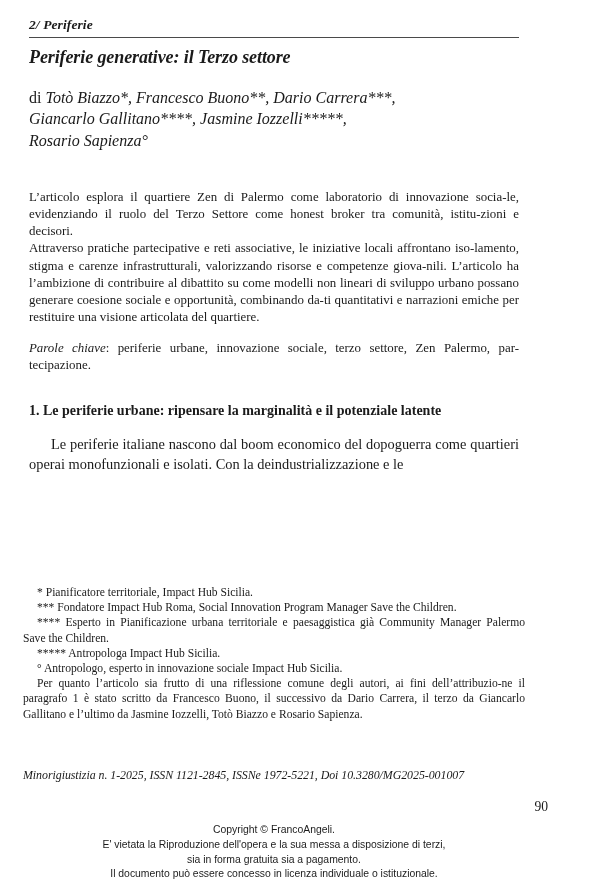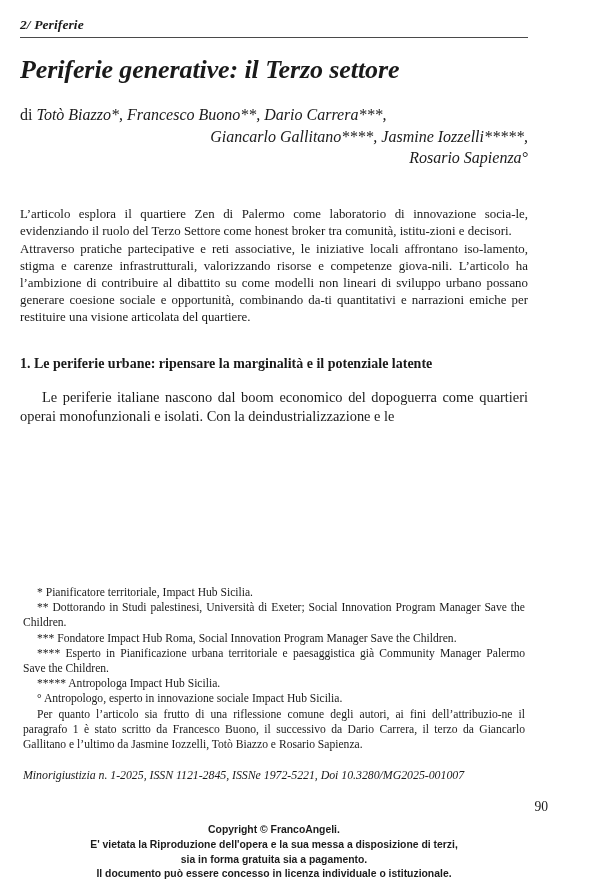--- a/index.html
+++ b/index.html
@@ -12,57 +12,57 @@
     height: 890px;
     font-family: "Liberation Serif", "DejaVu Serif", serif;
     color: #1a1a1a;
     -webkit-font-smoothing: antialiased;
   }
   .page {
     position: relative;
     width: 548px;
     height: 890px;
     box-sizing: border-box;
-    padding: 0 20px;
+    padding: 0 29px;
   }
 
   
   .runhead {
     padding-top: 17px;
     font-size: 13.5px;
     font-weight: bold;
     font-style: italic;
     letter-spacing: 0.1px;
   }
   .runhead-rule {
     margin-top: 4px;
     height: 0;
     border: 0;
     border-top: 1.6px solid #4a4a4a;
     width: 100%;
   }
 
   
   .title {
-    margin-top: 15px;
-    font-size: 26px;
+    margin-top: 8px;
+    font-size: 18px;
     font-style: italic;
     line-height: 1.28;
     letter-spacing: -0.1px;
   }
   .title-line { display: block; white-space: nowrap; }
 
   
   .byline {
     margin-top: 18px;
     font-size: 16px;
     line-height: 1.33;
   }
   .byline-line { display: block; white-space: nowrap; }
-  .byline .authors { font-style: italic; text-align: right; }
+  .byline .authors { font-style: italic; }
 
   
   .abstract {
     margin-top: 38px;
     font-size: 12.9px;
     line-height: 1.335;
     text-align: justify;
     hyphens: manual;
   }
   .abstract p { margin: 0; }
@@ -135,21 +135,20 @@
   .copyright {
     position: absolute;
     left: 0;
     right: 0;
     top: 823px;
     text-align: center;
     font-family: "Liberation Sans", "DejaVu Sans", sans-serif;
     font-size: 10.4px;
     line-height: 1.42;
     color: #1c1c1c;
-    font-weight: bold;
   }
   .copyright div { white-space: nowrap; }
 </style>
 </head>
 <body>
 
 <div class="page">
 
   <div class="runhead">2/ Periferie</div>
   <hr class="runhead-rule">
@@ -162,28 +161,28 @@
     <span class="byline-line"><span>di </span><span class="authors">Totò Biazzo*, Francesco Buono**, Dario Carrera***,</span></span>
     <span class="byline-line authors">Giancarlo Gallitano****, Jasmine Iozzelli*****,</span>
     <span class="byline-line authors">Rosario Sapienza°</span>
   </div>
 
   <div class="abstract">
     <p>L’articolo esplora il quartiere Zen di Palermo come laboratorio di innovazione socia-le, evidenziando il ruolo del Terzo Settore come honest broker tra comunità, istitu-zioni e decisori.</p>
     <p>Attraverso pratiche partecipative e reti associative, le iniziative locali affrontano iso-lamento, stigma e carenze infrastrutturali, valorizzando risorse e competenze giova-nili. L’articolo ha l’ambizione di contribuire al dibattito su come modelli non lineari di sviluppo urbano possano generare coesione sociale e opportunità, combinando da-ti quantitativi e narrazioni emiche per restituire una visione articolata del quartiere.</p>
   </div>
 
+  <div class="keywords"><span class="kw-label">Parole chiave</span><span>: </span><span>periferie urbane, innovazione sociale, terzo settore, Zen Palermo, par-tecipazione.</span></div>
 
   <h2 class="section-heading">1. Le periferie urbane: ripensare la marginalità e il potenziale latente</h2>
 
   <p class="body-par">Le periferie italiane nascono dal boom economico del dopoguerra come quartieri operai monofunzionali e isolati. Con la deindustrializzazione e le</p>
 
   <div class="footnotes">
     <p class="fn">* Pianificatore territoriale, Impact Hub Sicilia.</p>
-    <p class="fn">** Dottorando in Studi palestinesi, Università di Exeter; Social Innovation Program Manager Save the Children.</p>
     <p class="fn">*** Fondatore Impact Hub Roma, Social Innovation Program Manager Save the Children.</p>
     <p class="fn">**** Esperto in Pianificazione urbana territoriale e paesaggistica già Community Manager Palermo Save the Children.</p>
     <p class="fn">***** Antropologa Impact Hub Sicilia.</p>
     <p class="fn">° Antropologo, esperto in innovazione sociale Impact Hub Sicilia.</p>
     <p class="fn">Per quanto l’articolo sia frutto di una riflessione comune degli autori, ai fini dell’attribuzio-ne il paragrafo 1 è stato scritto da Francesco Buono, il successivo da Dario Carrera, il terzo da Giancarlo Gallitano e l’ultimo da Jasmine Iozzelli, Totò Biazzo e Rosario Sapienza.</p>
   </div>
 
   <div class="citation">Minorigiustizia n. 1-2025, ISSN 1121-2845, ISSNe 1972-5221, Doi 10.3280/MG2025-001007</div>
 
   <div class="folio">90</div>

